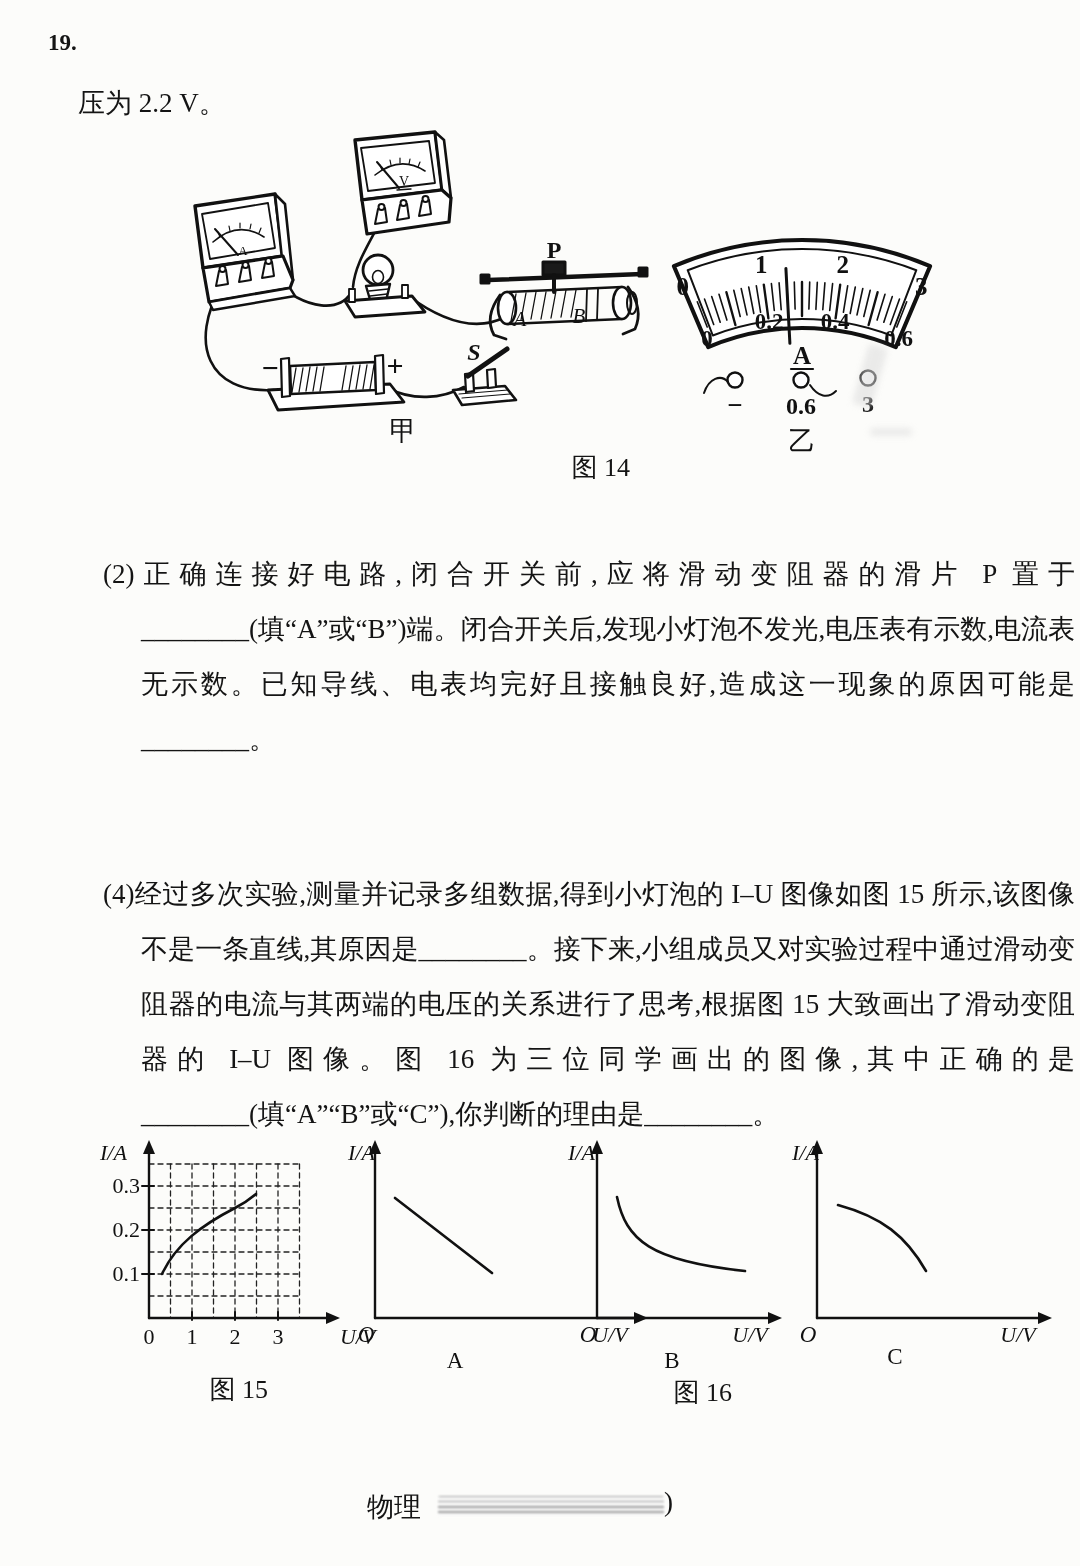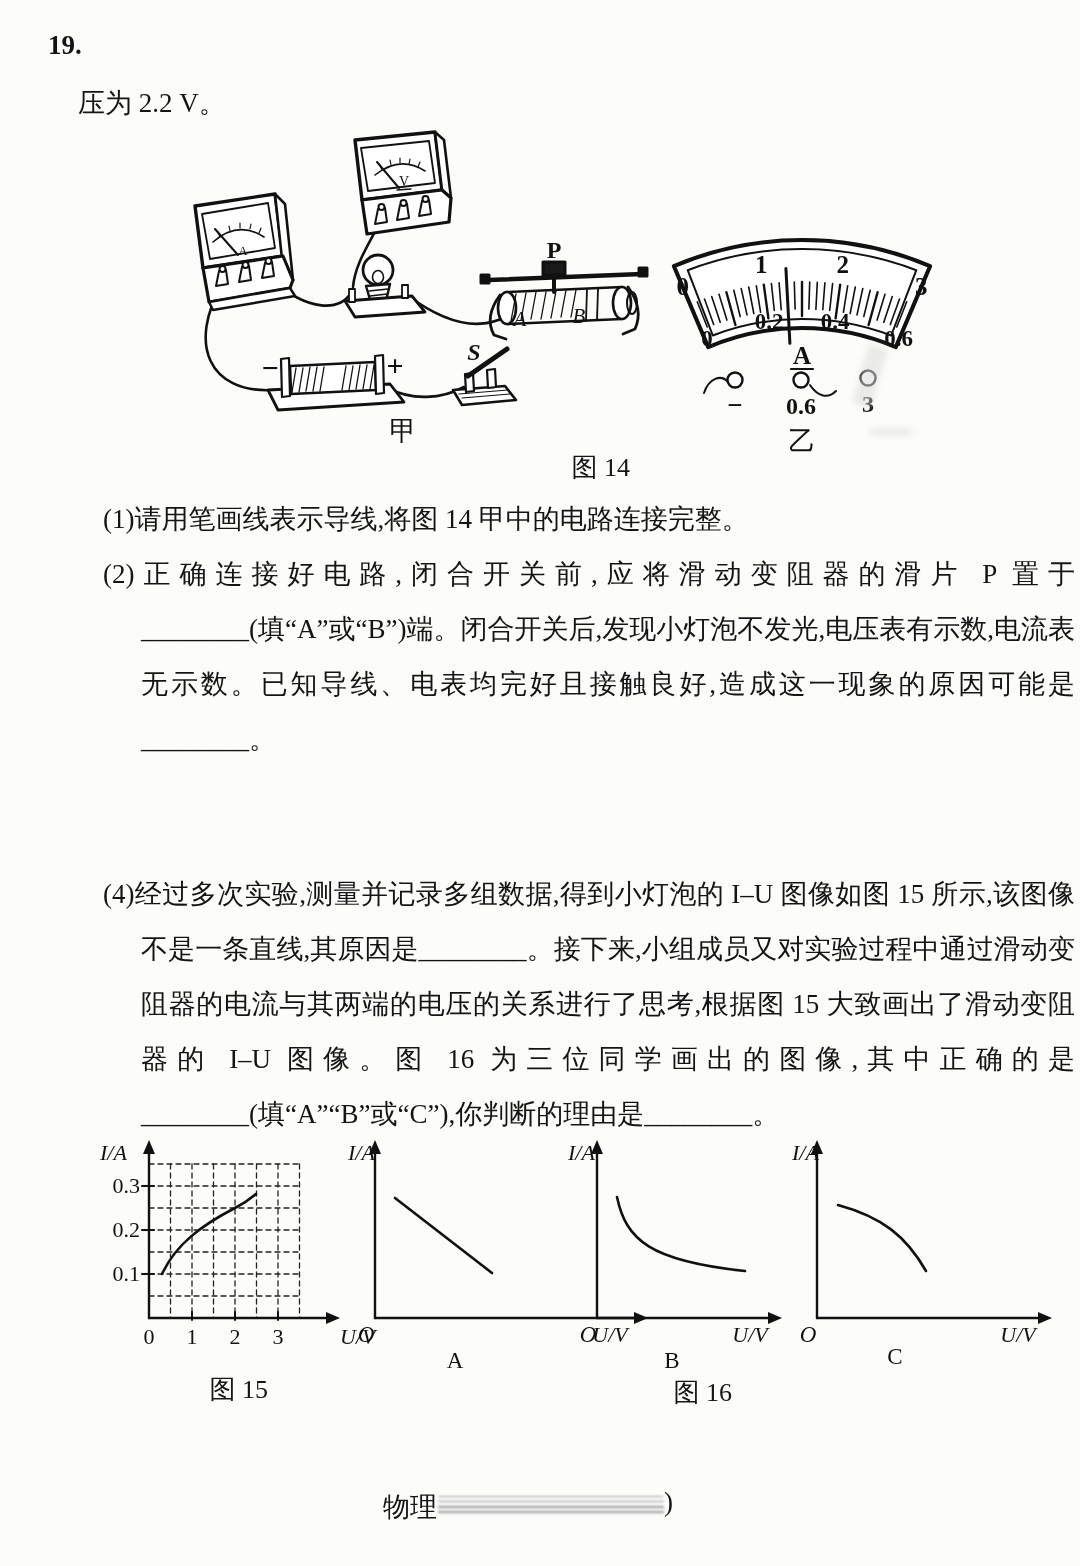--- a/index.html
+++ b/index.html
@@ -2,21 +2,21 @@
 <html><head>
 <meta charset="utf-8">
 <style>
   html,body{margin:0;padding:0;background:#e8e8e8;}
   .page{
     position:relative;width:1080px;height:1566px;margin:0 auto;
     background:#fcfcfa;color:#141414;overflow:hidden;
     font-family:"Liberation Serif","DejaVu Serif",serif;
   }
   .abs{position:absolute;}
-  .qnum{left:48px;top:30px;font-size:27px;font-weight:bold;}
+  .qnum{left:48px;top:30px;font-size:23px;font-weight:bold;}
   .stem1{left:78px;top:30px;width:957px;font-size:27px;white-space:nowrap;
          text-align:justify;text-align-last:justify;}
   .stem2{left:78px;top:85px;font-size:27px;white-space:nowrap;}
   .fig-caption{font-size:26px;text-align:right;}
   .item{left:103px;width:934px;font-size:27px;line-height:55px;
         text-align:justify;padding-left:38px;text-indent:-38px;}
   svg text{font-family:"Liberation Serif","DejaVu Serif",serif;fill:#111;}
   .smudge{background:#dcdcdc;filter:blur(3px);opacity:.55;border-radius:4px;}
   .footer-strip{
     width:226px;height:20px;filter:blur(1px);opacity:.85;border-radius:2px;
@@ -207,21 +207,20 @@
       </g>
       <text x="152" y="222" font-size="27" text-anchor="middle" stroke="none" fill="#111">乙</text>
     </g>
   </svg>
 
   <div class="abs smudge" style="left:860px;top:345px;width:20px;height:62px;transform:rotate(16deg);"></div>
   <div class="abs smudge" style="left:870px;top:428px;width:42px;height:8px;"></div>
 
   <div class="abs fig-caption" style="left:490px;top:450px;width:140px;">图 14</div>
 
-  <div class="abs item" style="top:492px;"><span>(1)</span><span>请用笔画线表示导线,将图 14 甲中的电路连接完整。</span></div>
   <div class="abs item" style="top:547px;"><span>(2)</span><span>正确连接好电路,闭合开关前,应将滑动变阻器的滑片 P 置于________(填“A”或“B”)端。闭合开关后,发现小灯泡不发光,电压表有示数,电流表无示数。已知导线、电表均完好且接触良好,造成这一现象的原因可能是________。</span></div>
   <div class="abs item" style="top:867px;"><span>(4)</span><span>经过多次实验,测量并记录多组数据,得到小灯泡的 I–U 图像如图 15 所示,该图像不是一条直线,其原因是________。接下来,小组成员又对实验过程中通过滑动变阻器的电流与其两端的电压的关系进行了思考,根据图 15 大致画出了滑动变阻器的 I–U 图像。图 16 为三位同学画出的图像,其中正确的是________(填“A”“B”或“C”),你判断的理由是________。</span></div>
 
   <svg class="abs" style="left:92px;top:1128px;" width="320" height="245" viewBox="0 0 320 245">
     <g fill="none" stroke="#111" stroke-width="2.4" stroke-linecap="round">
       <g id="fig15-grid">
           <line x1="78.5" y1="36" x2="78.5" y2="190" stroke="#222" stroke-width="1.3" stroke-dasharray="5 4"></line>
           <line x1="100" y1="36" x2="100" y2="190" stroke="#222" stroke-width="1.3" stroke-dasharray="5 4"></line>
           <line x1="121.5" y1="36" x2="121.5" y2="190" stroke="#222" stroke-width="1.3" stroke-dasharray="5 4"></line>
           <line x1="143" y1="36" x2="143" y2="190" stroke="#222" stroke-width="1.3" stroke-dasharray="5 4"></line>
@@ -297,17 +296,17 @@
       <text x="2" y="32" font-size="22" font-style="italic" stroke="none" fill="#111">I/A</text>
       <text x="18" y="214" font-size="23" font-style="italic" text-anchor="middle" stroke="none" fill="#111">O</text>
       <text x="228" y="214" font-size="22" font-style="italic" text-anchor="middle" stroke="none" fill="#111">U/V</text>
       <text x="105" y="236" font-size="23" text-anchor="middle" stroke="none" fill="#111">C</text>
     </g>
   </svg>
 
   <div class="abs fig-caption" style="left:148px;top:1372px;width:120px;">图 15</div>
   <div class="abs fig-caption" style="left:612px;top:1375px;width:120px;">图 16</div>
 
-  <div class="abs ft" style="left:383px;top:1489px;">物理</div>
+  <div class="abs ft" style="left:367px;top:1489px;">物理</div>
   <div class="abs footer-strip" style="left:438px;top:1496px;"></div>
   <div class="abs ft" style="left:664px;top:1487px;">)</div>
 
 </div>
 
 </body></html>

